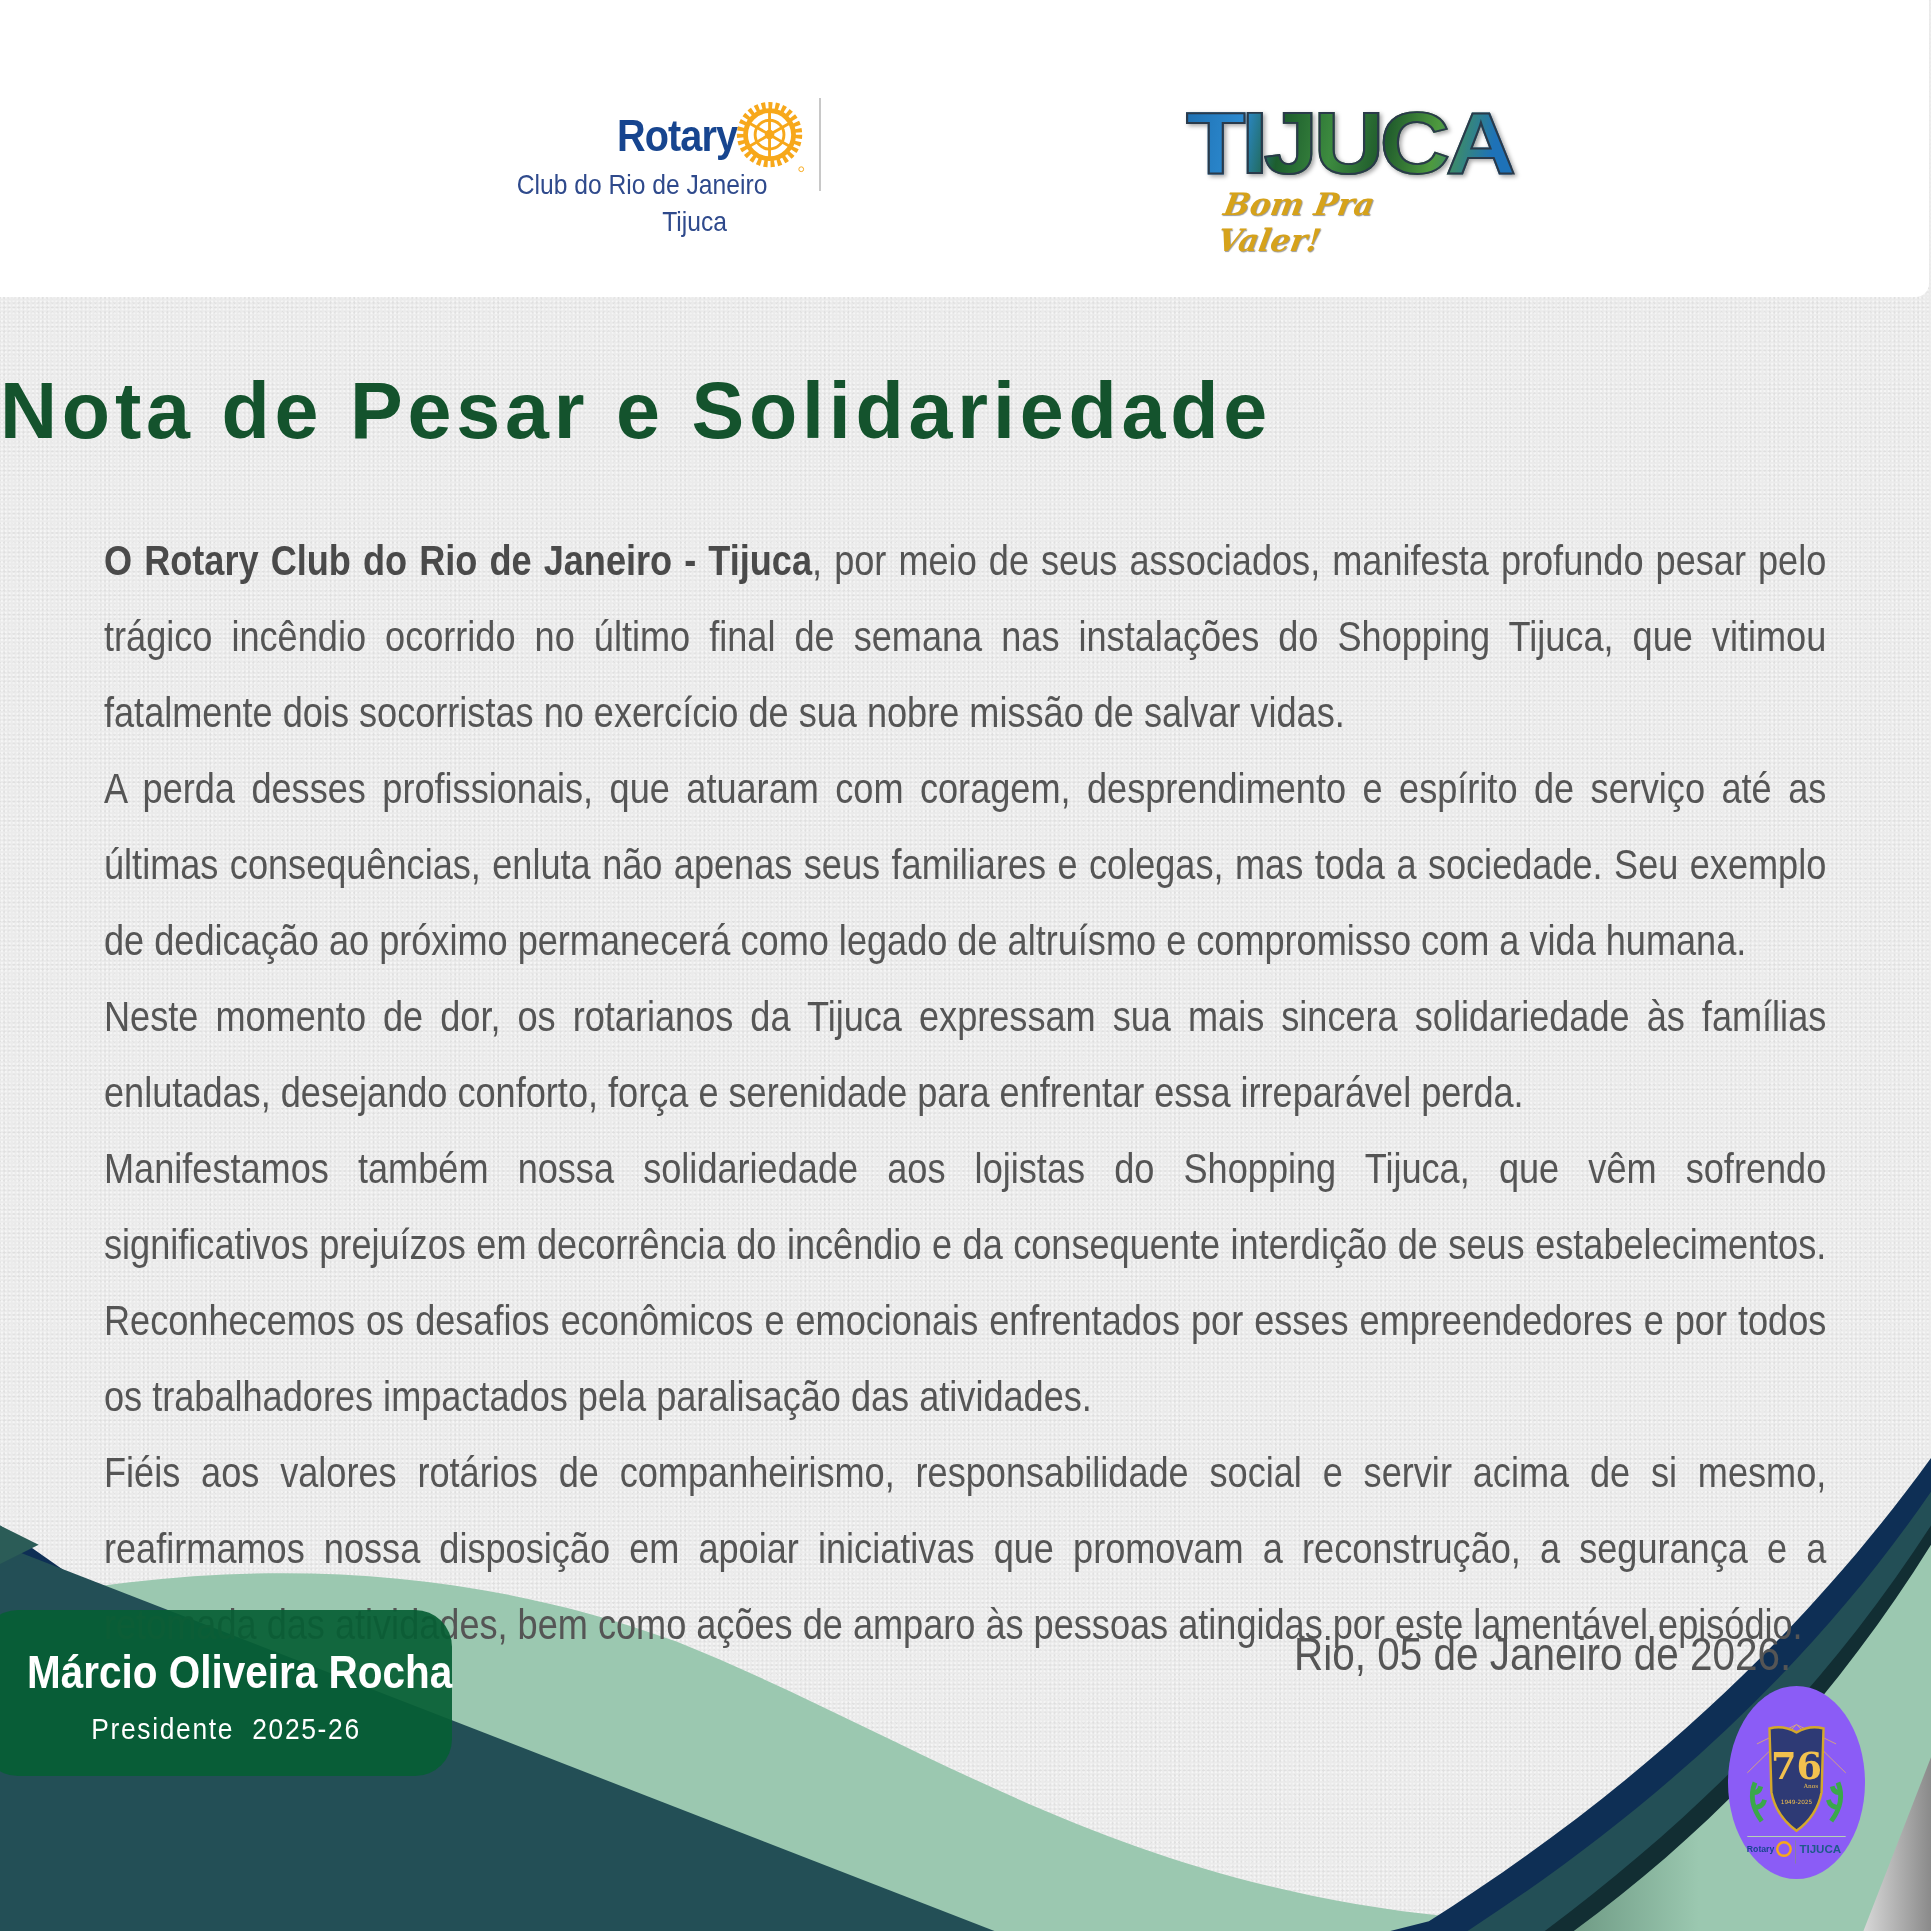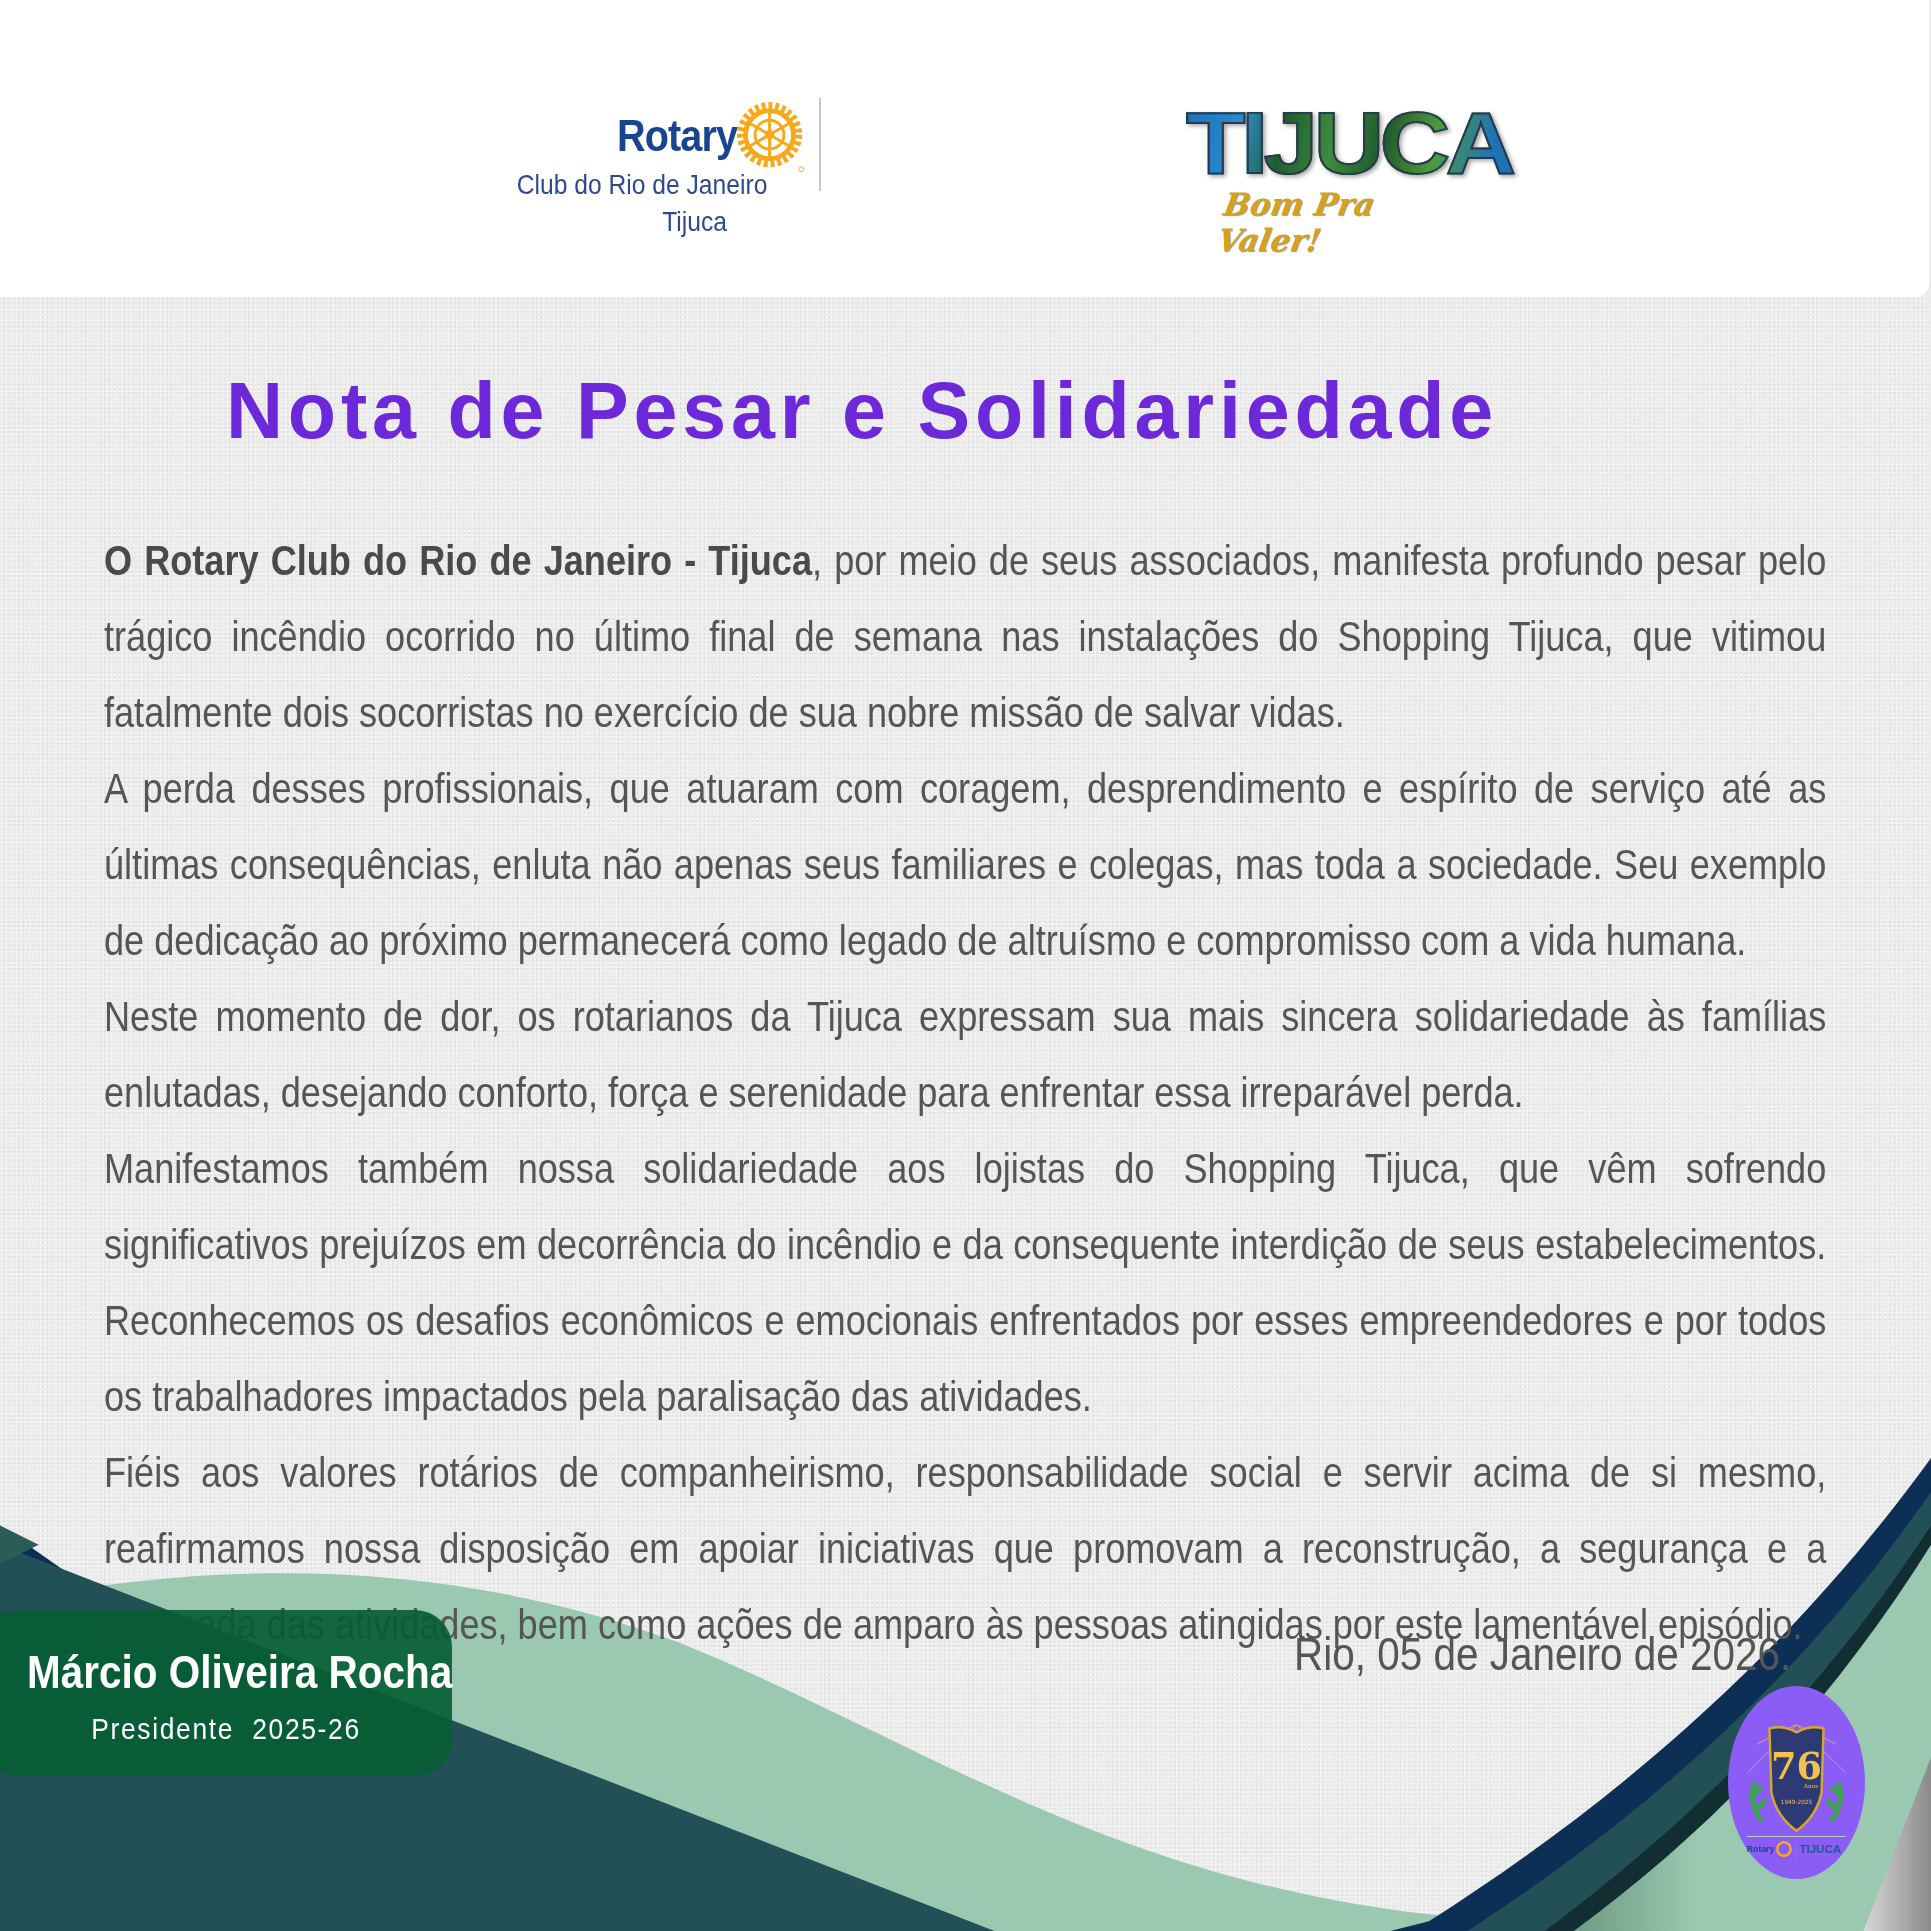--- a/index.html
+++ b/index.html
@@ -21,21 +21,21 @@
   .slogan .l2 { padding-left:26px; }
   .slogan .l3 { padding-left:113px; }
   
   .tijuca-logo { position:absolute; left:1186px; top:93px; width:280px; height:135px; }
   .tijuca-word { position:absolute; left:0; top:0; font-size:87px; font-weight:900; letter-spacing:-3.9px; font-family:"Liberation Sans", sans-serif;
     background: linear-gradient(100deg, #1e6fb0 0%, #2c8ad0 18%, #1d5e2e 30%, #3d8b3f 45%, #1f5a2c 60%, #4e9a3e 75%, #1e72b8 92%);
     -webkit-background-clip:text; background-clip:text; color:transparent;
     -webkit-text-stroke:1.9px #2a3a4a; transform:scaleX(1.12); transform-origin:left; filter:drop-shadow(2.9px 2.9px 1.9px rgba(0,0,0,0.35)); }
   .tijuca-tag { position:absolute; left:35px; top:93px; font-family:"DejaVu Serif", serif; font-style:italic; font-weight:bold; font-size:31px; color:#d6a21a; text-shadow:1px 1px 1px rgba(0,0,0,0.4); transform:skewX(-10deg); }
   
-  .title { position:absolute; left:0; width:1724px; top:365px; text-align:center; font-size:79px; font-weight:bold; color:#6d28d9; letter-spacing:4.8px; }
+  .title { position:absolute; left:0; width:1724px; top:365px; text-align:left; font-size:79px; font-weight:bold; color:#14532d; letter-spacing:4.8px; }
   .body { position:absolute; left:104px; top:523px; width:1722px; color:#555555; font-size:42px; line-height:76px; text-align:justify; }
   .body p { margin:0; transform:scaleX(0.86); transform-origin:left; width:116.3%; }
   .body b { color:#4a4a4a; }
   .date { position:absolute; left:1294px; top:1627px; font-size:46px; color:#555555; transform:scaleX(0.88); transform-origin:left; white-space:nowrap; }
   
   .deco { position:absolute; left:0; top:0; width:1931px; height:1931px; }
   .sign { position:absolute; left:-19.3px; top:1610px; width:471px; height:166px; background:rgba(6,94,52,0.92); border-radius:37px; color:#ffffff; text-align:center; }
   .sign-name { position:absolute; left:19.3px; width:452px; top:35px; font-size:46px; font-weight:bold; transform:scaleX(0.88); white-space:nowrap; }
   .sign-role { position:absolute; left:19.3px; width:452px; top:102px; font-size:30px; letter-spacing:1.9px; transform:scaleX(0.88); white-space:pre; }
   .badge { position:absolute; left:1728px; top:1686px; width:137px; height:193px; border-radius:50%; background:#8b5cf6; }

